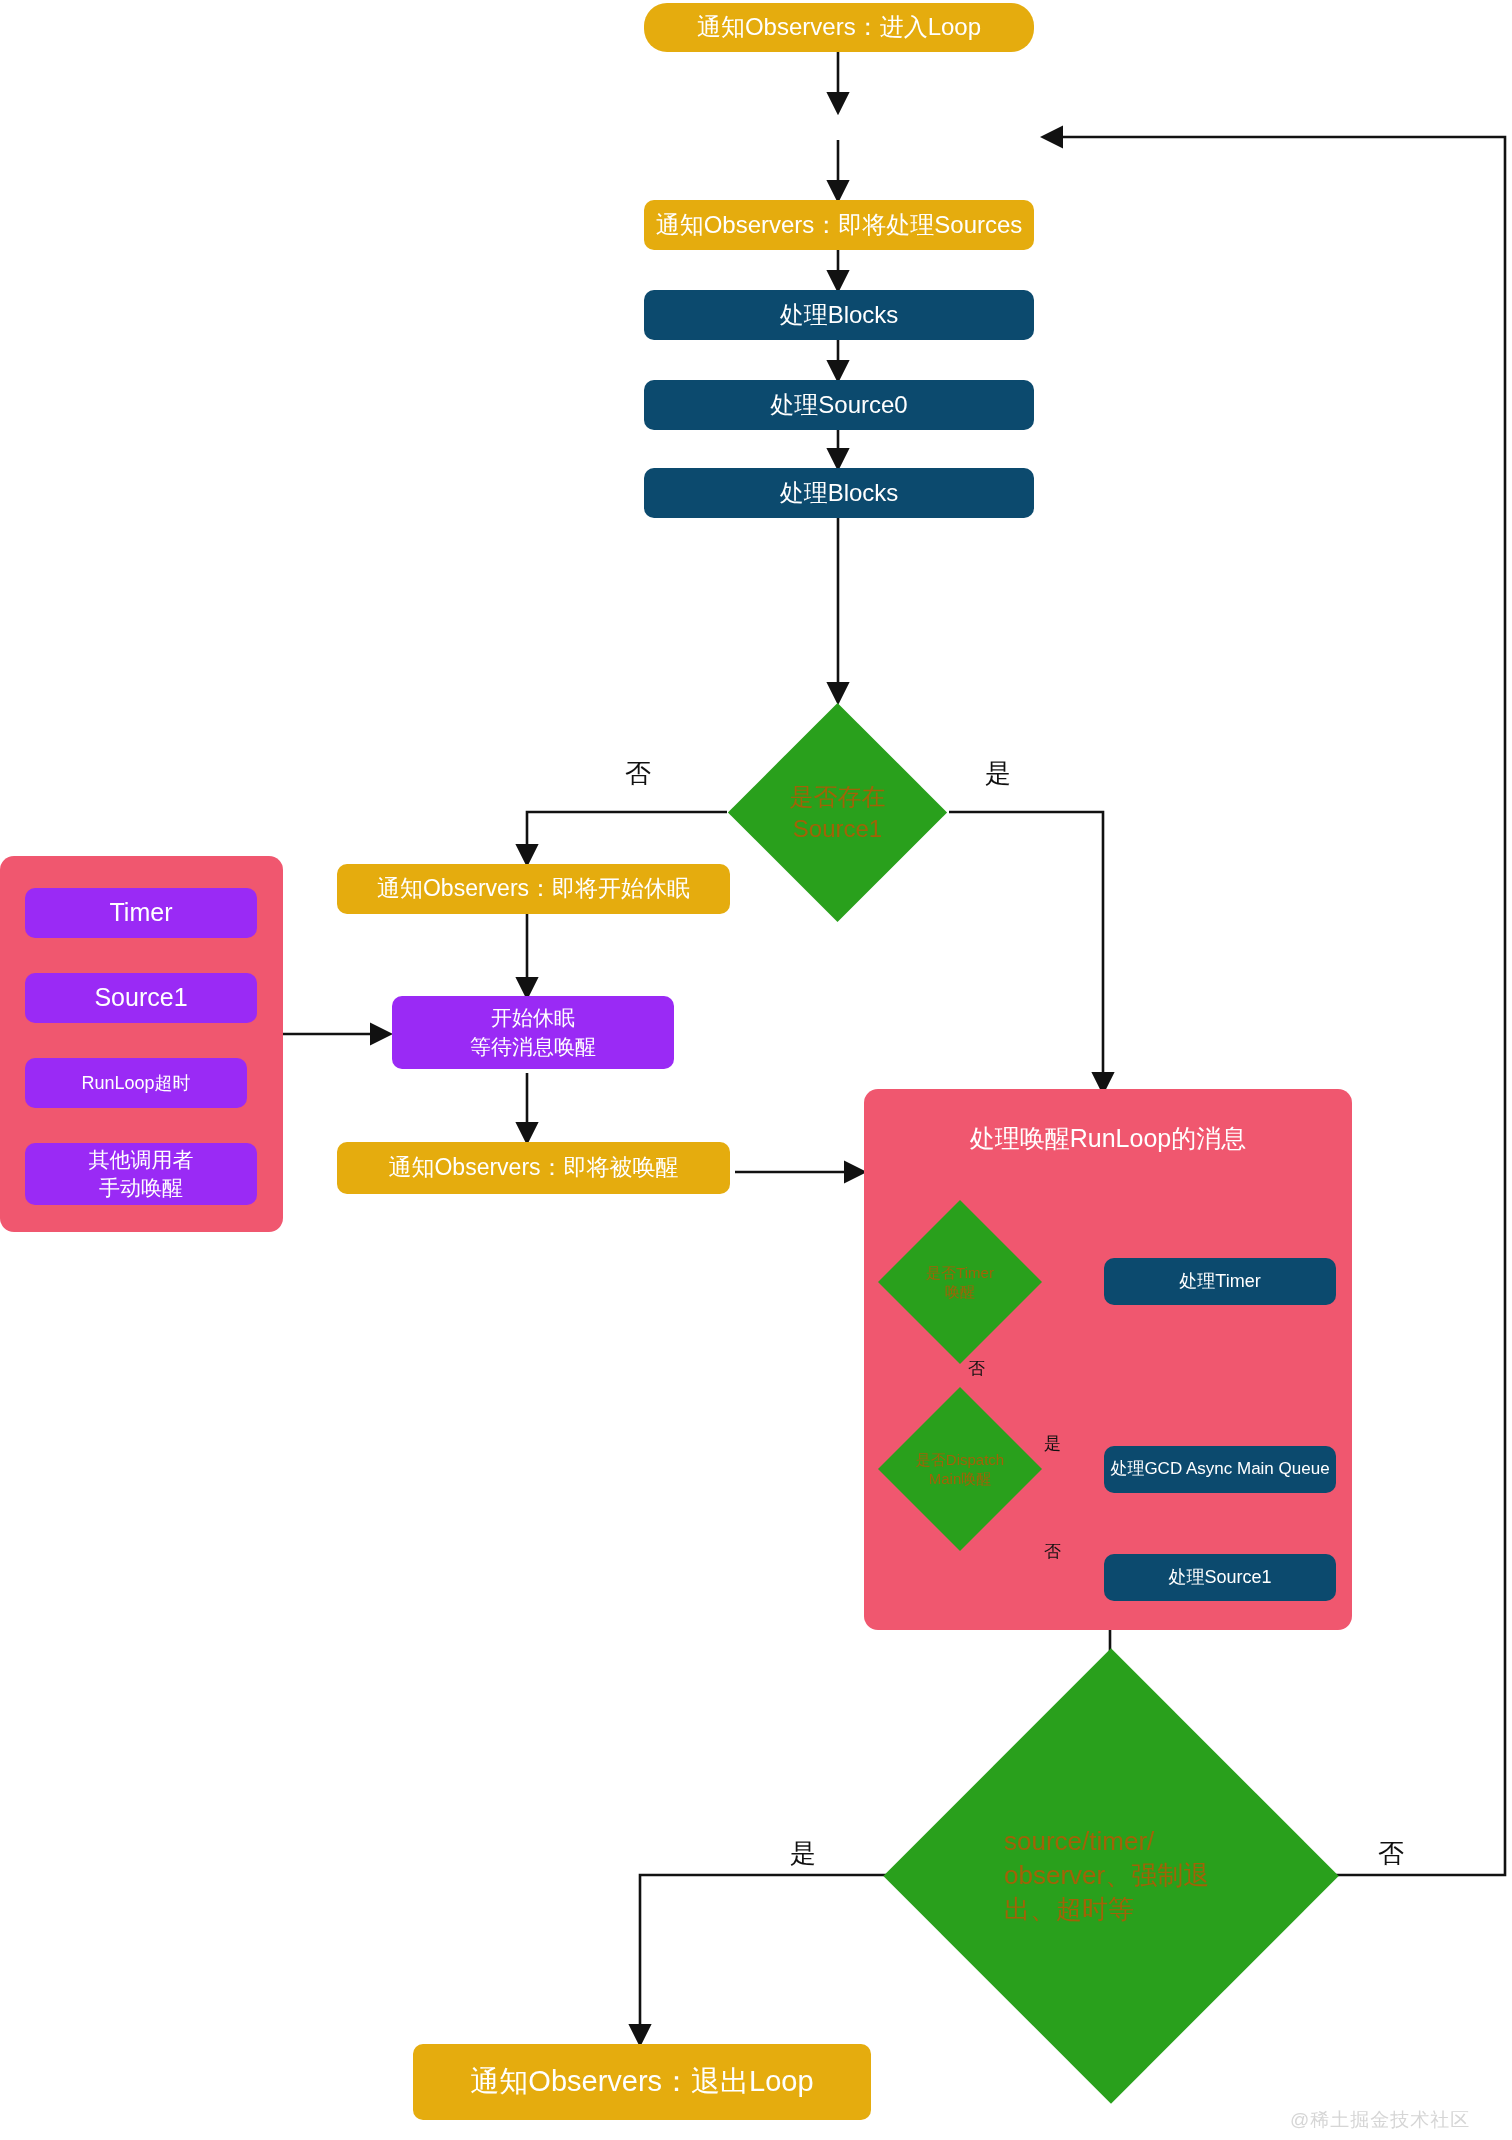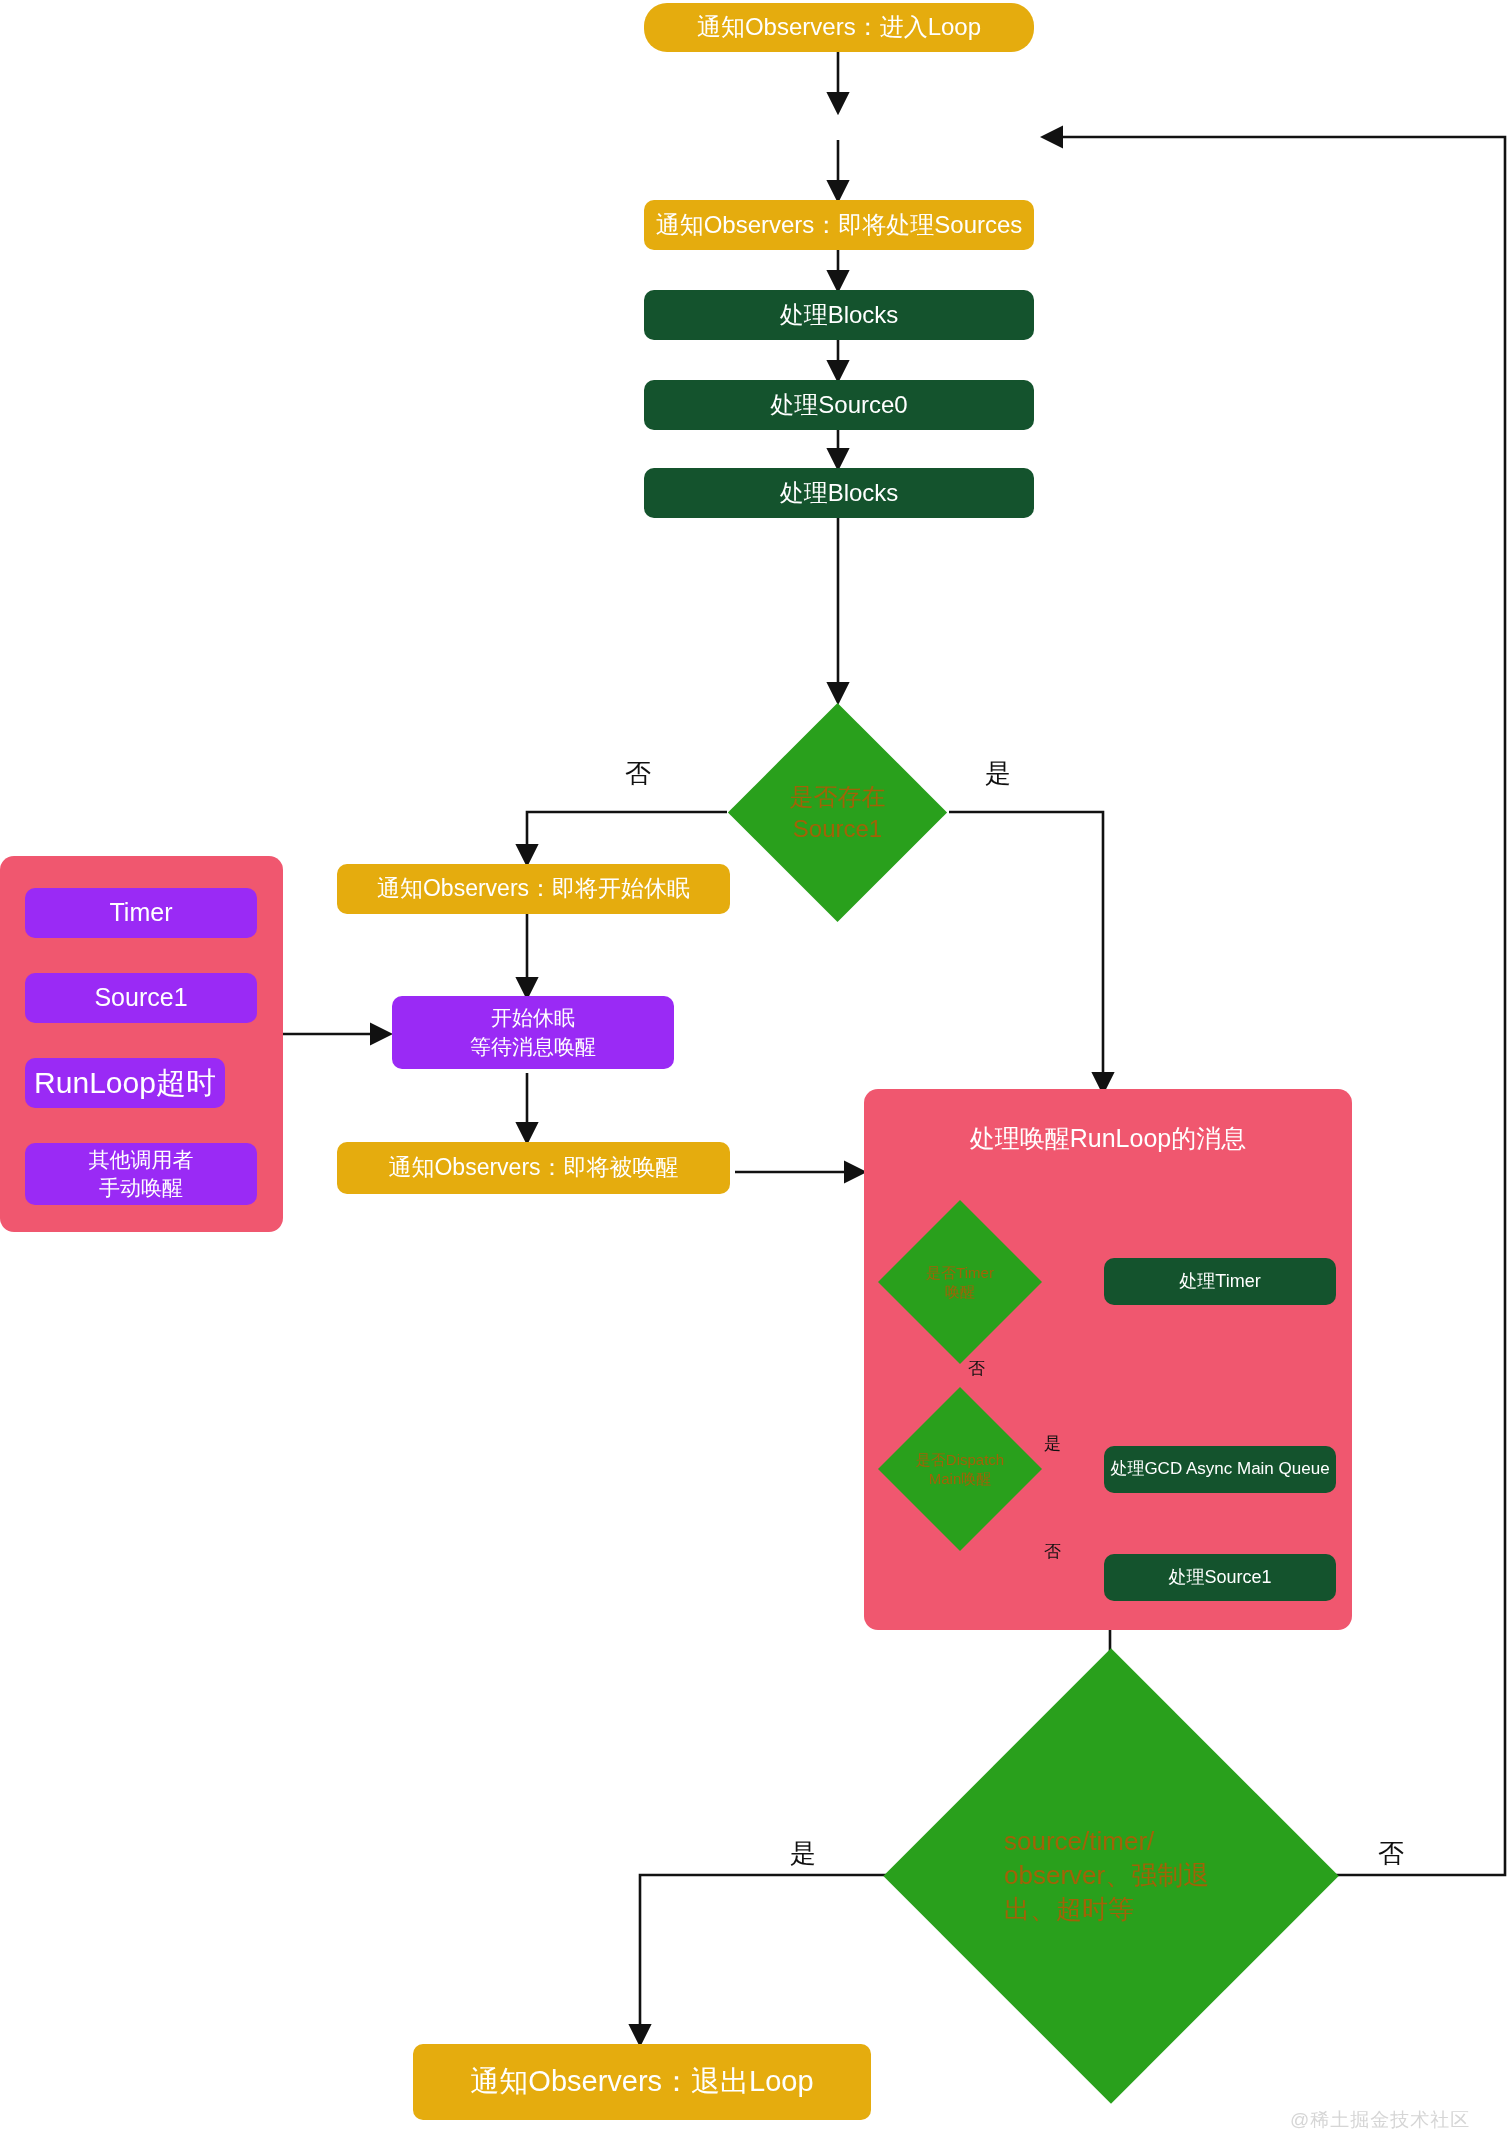--- a/index.html
+++ b/index.html
@@ -3,21 +3,21 @@
 <meta charset="utf-8">
 <style>
   html,body{margin:0;padding:0;background:#ffffff;}
   body{width:1512px;height:2140px;position:relative;overflow:hidden;
        font-family:"Liberation Sans","DejaVu Sans",sans-serif;}
   #stage{position:absolute;left:0;top:0;width:1512px;height:2140px;}
   .node{position:absolute;box-sizing:border-box;display:flex;align-items:center;
         justify-content:center;text-align:center;color:#ffffff;line-height:1.35;
         white-space:pre-line;}
   .amber{background:#E5AC0E;border-radius:10px;}
-  .blue{background:#14532d;border-radius:10px;}
+  .blue{background:#0c4a6e;border-radius:10px;}
   .purple{background:#9A2AF5;border-radius:10px;}
   .pinkbox{background:#F0576F;border-radius:14px;}
   .diamond{position:absolute;display:flex;align-items:center;justify-content:center;}
   .diamond .dshape{position:absolute;left:0;top:0;width:100%;height:100%;
         background:#29A01C;transform:rotate(45deg);}
   .diamond .dtext{position:relative;z-index:2;color:#a16207;text-align:center;
         line-height:1.3;white-space:pre-line;}
   .edgelbl{position:absolute;color:#111;font-size:26px;line-height:1;}
   .edgelbl.sm{font-size:17px;}
   svg.links{position:absolute;left:0;top:0;width:1512px;height:2140px;
@@ -98,21 +98,21 @@
   <div class="node amber" style="left:337px;top:864px;width:393px;height:50px;font-size:23px;">通知Observers：即将开始休眠</div>
 
   <div class="node purple" style="left:392px;top:996px;width:282px;height:73px;font-size:21px;">开始休眠
 等待消息唤醒</div>
 
   <div class="node amber" style="left:337px;top:1142px;width:393px;height:52px;font-size:23px;">通知Observers：即将被唤醒</div>
 
   <div class="pinkbox" style="position:absolute;left:0px;top:856px;width:283px;height:376px;"></div>
   <div class="node purple" style="left:25px;top:888px;width:232px;height:50px;font-size:25px;">Timer</div>
   <div class="node purple" style="left:25px;top:973px;width:232px;height:50px;font-size:25px;">Source1</div>
-  <div class="node purple" style="left:25px;top:1058px;width:200px;height:50px;font-size:30px;">RunLoop超时</div>
+  <div class="node purple" style="left:25px;top:1058px;width:222px;height:50px;font-size:18px;">RunLoop超时</div>
   <div class="node purple" style="left:25px;top:1143px;width:232px;height:62px;font-size:21px;">其他调用者
 手动唤醒</div>
 
   <div class="pinkbox" style="position:absolute;left:864px;top:1089px;width:488px;height:541px;"></div>
   <div class="pinktitle" style="left:864px;top:1122px;width:488px;">处理唤醒RunLoop的消息</div>
 
   <div class="diamond" style="left:902px;top:1224px;width:116px;height:116px;">
     <div class="dshape"></div>
     <div class="dtext" style="font-size:15px;width:120px;">是否Timer
 唤醒</div>

